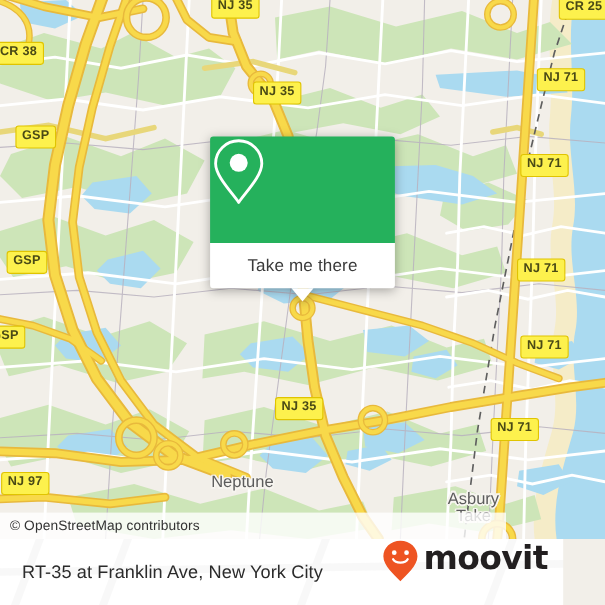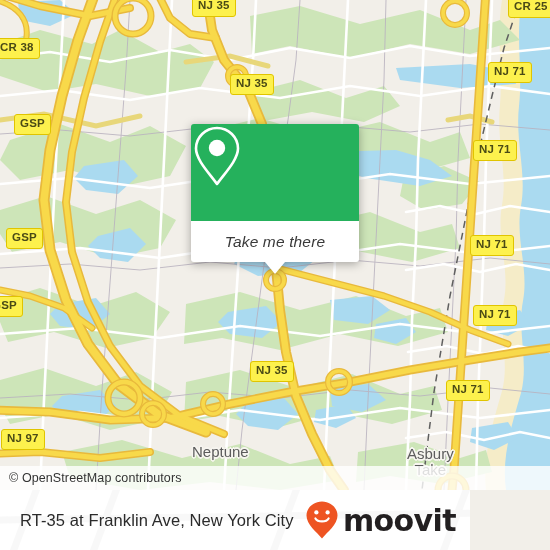--- a/index.html
+++ b/index.html
@@ -6,21 +6,21 @@
   body{width:550px;height:550px;font-family:"Liberation Sans",sans-serif;-webkit-font-smoothing:antialiased;}
 
   #page{position:relative;width:550px;height:550px;overflow:hidden;background:#f2efe9;}
 
   
   #map{position:absolute;left:0;top:0;width:550px;height:490px;overflow:hidden;background:#f2efe9;}
   #map svg{position:absolute;left:0;top:0;}
 
   
   #attrib{
-    position:absolute;left:0;top:466px;width:550px;height:24px;
+    position:absolute;left:0;top:466px;width:460px;height:24px;
     background:rgba(255,255,255,.80);
     display:flex;align-items:center;
     box-sizing:border-box;padding-left:9px;
     z-index:40;
   }
   #attrib span{font-size:12.5px;color:#333;letter-spacing:.1px;}
 
   
   .shield{
     position:absolute;z-index:30;
@@ -46,21 +46,20 @@
     text-shadow:
       -1.6px 0 #f7f5f0, 1.6px 0 #f7f5f0, 0 -1.6px #f7f5f0, 0 1.6px #f7f5f0,
       -1.2px -1.2px #f7f5f0, 1.2px -1.2px #f7f5f0, -1.2px 1.2px #f7f5f0, 1.2px 1.2px #f7f5f0;
     line-height:1.08;
   }
 
   
   #popup{
     position:absolute;left:191px;top:124px;width:168px;z-index:60;
     filter:drop-shadow(0 2px 5px rgba(0,0,0,.32));
-    font-style:italic;
   }
   #popup-head{
     height:97px;border-radius:3px 3px 0 0;
     display:flex;align-items:center;justify-content:center;
   }
   #popup-foot{
     background:#fff;height:41px;border-radius:0 0 3px 3px;
     display:flex;align-items:center;justify-content:center;
     position:relative;
   }
@@ -68,33 +67,33 @@
   #popup-tail{
     position:absolute;left:50%;margin-left:-10px;bottom:-12px;
     width:0;height:0;
     border-left:10px solid transparent;
     border-right:10px solid transparent;
     border-top:12px solid #fff;
   }
 
   
   #footer{
-    position:absolute;left:0;top:490px;width:470px;height:60px;
+    position:absolute;left:0;top:490px;width:512px;height:60px;
     background:#fff;overflow:hidden;
   }
   #footer-bg{position:absolute;left:0;top:0;opacity:.055;}
   #footer-title{
     position:absolute;left:20px;top:0;height:60px;
     display:flex;align-items:center;
     font-size:16.5px;color:#2b2b2b;letter-spacing:.1px;
     z-index:2;
   }
   #brand{
     position:absolute;right:14px;top:0;height:60px;
-    display:flex;align-items:center;gap:4px;z-index:2;
+    display:flex;gap:4px;z-index:2;
   }
   #brand-word{
     font-size:30px;font-weight:bold;color:#221f20;letter-spacing:-.6px;
     font-family:"DejaVu Sans",sans-serif;
   }
 </style>
 </head>
 <body>
 
 <div id="page">
@@ -266,21 +265,21 @@
         <div class="shield" style="left: 470px; top: 235px;">NJ 71</div>
         <div class="shield" style="left: 6px; top: 228px;">GSP</div>
         <div class="shield" style="left: -14px; top: 296px;">GSP</div>
         <div class="shield" style="left: 473px; top: 305px;">NJ 71</div>
         <div class="shield" style="left: 250px; top: 361px;">NJ 35</div>
         <div class="shield" style="left: 446px; top: 380px;">NJ 71</div>
         <div class="shield" style="left: 1px; top: 429px;">NJ 97</div>
       </div>
 
     <div id="places">
-        <div class="place" style="left: 192px; top: 444px;">
+        <div class="place" style="left: 192px; top: 431px;">
           <div>Neptune</div>
         </div>
         <div class="place" style="left: 407px; top: 446px;">
           <div>Asbury</div>
           <div>Take</div>
         </div>
       </div>
 
     <div id="attrib">
       <span>© OpenStreetMap contributors</span>

